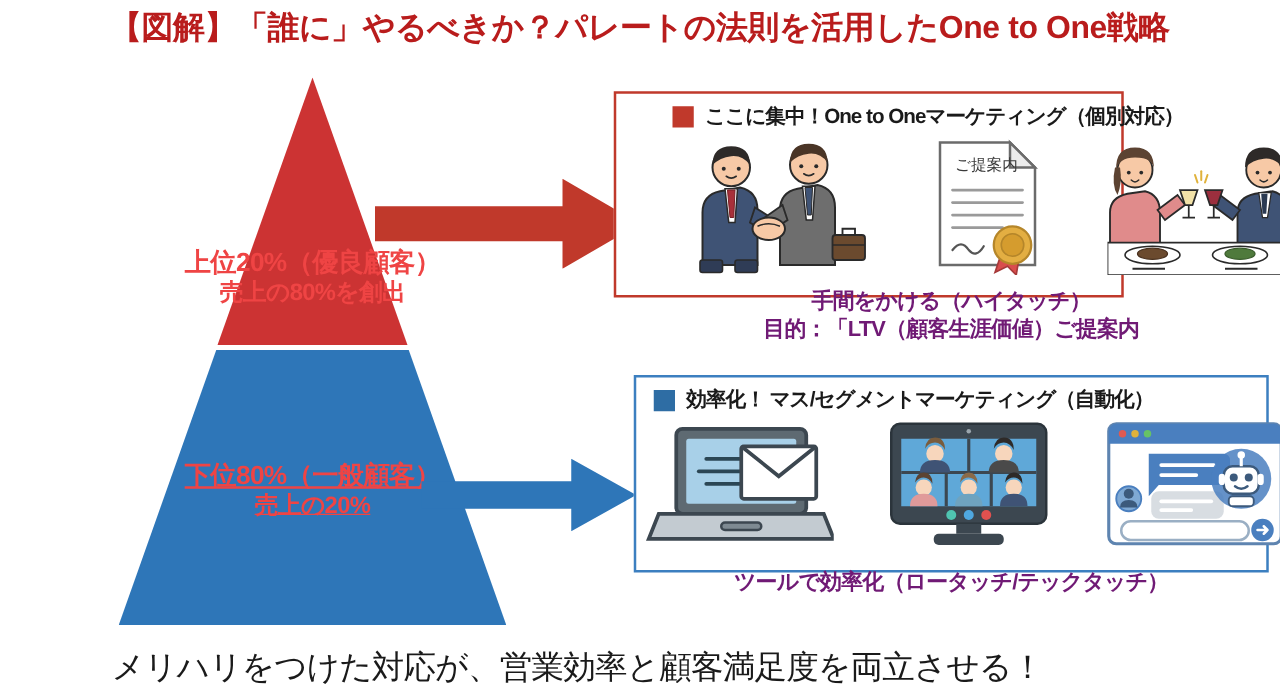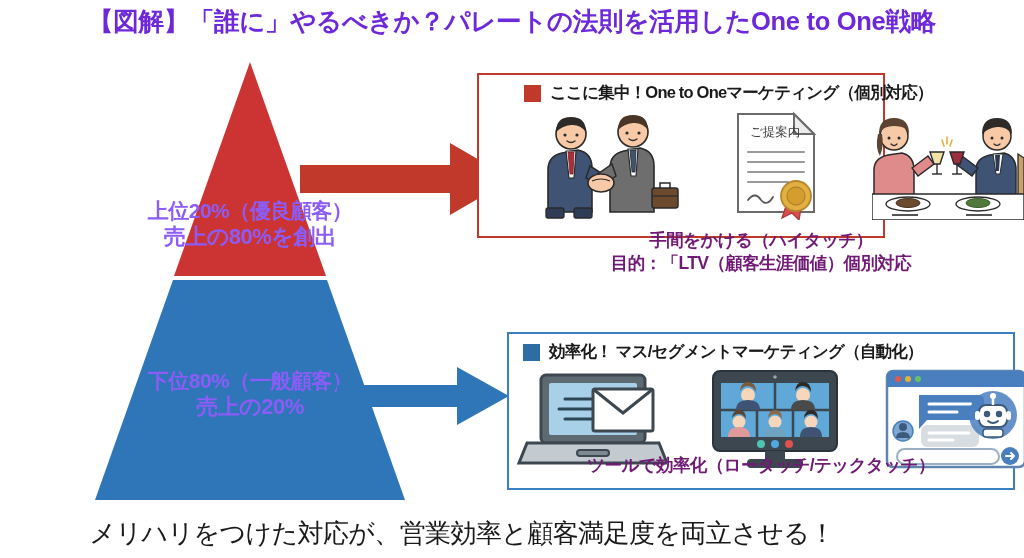--- a/index.html
+++ b/index.html
@@ -20,85 +20,84 @@
 
   
   .title {
     position: absolute;
     top: 4px;
     left: 0;
     width: 1024px;
     text-align: center;
     font-size: 25.5px;
     font-weight: bold;
-    color: #6d28d9;
+    color: #b91c1c;
     letter-spacing: -0.3px;
     white-space: nowrap;
   }
 
   
   .pyramid {
     position: absolute;
     left: 95px;
     top: 62px;
     width: 310px;
     height: 450px;
   }
   .pyramid svg { display: block; }
 
   .pyr-label {
     position: absolute;
     width: 310px;
     text-align: center;
-    color: #8b5cf6;
+    color: #ef4444;
     pointer-events: none;
   }
   .pyr-label .l1 {
     font-size: 21px;
     font-weight: bold;
     letter-spacing: -0.5px;
     display: block;
     line-height: 1.15;
   }
   .pyr-label .l2 {
-    font-size: 22px;
+    font-size: 19px;
     font-weight: bold;
     letter-spacing: -0.5px;
     display: block;
     line-height: 1.3;
   }
   .top-label { top: 137px; }
-  .bottom-label { top: 307px; }
+  .bottom-label { top: 307px; text-decoration: underline; }
 
   
   .arrow { position: absolute; }
   .arrow-top { left: 300px; top: 143px; }
   .arrow-bottom { left: 337px; top: 367px; }
 
   
   .panel {
     position: absolute;
     background: #ffffff;
     box-sizing: border-box;
   }
   .panel-top {
-    left: 477px;
+    left: 491px;
     top: 73px;
     width: 408px;
     height: 165px;
     border: 2.5px solid #C0392B;
     padding-left: 31px;
   }
   .panel-bottom {
     left: 507px;
     top: 300px;
     width: 508px;
     height: 158px;
     border: 2.5px solid #3C7FC0;
-    margin-top: 32px;
   }
   .panel-head {
     display: flex;
     align-items: center;
     padding: 7px 0 0 14px;
     gap: 9px;
   }
   .swatch {
     width: 17px;
     height: 17px;
@@ -315,21 +314,21 @@
           <line x1="20" y1="107" x2="46" y2="107" stroke="#2a2a2a" stroke-width="1.6"></line>
           <line x1="94" y1="107" x2="120" y2="107" stroke="#2a2a2a" stroke-width="1.6"></line>
         </svg>
       </div>
 
     </div>
   </div>
 
   <div class="caption caption-top">
     <span class="c1">手間をかける（ハイタッチ）</span>
-    <span class="c2">目的：「LTV（顧客生涯価値）個別対応</span>
+    <span class="c2">目的：「LTV（顧客生涯価値）ご提案内</span>
   </div>
 
   <div class="panel panel-bottom">
     <div class="panel-head">
       <span class="swatch blue"></span>
       <span class="panel-head-text">効率化！ マス/セグメントマーケティング（自動化）</span>
     </div>
 
     <div class="illus-row">
 

